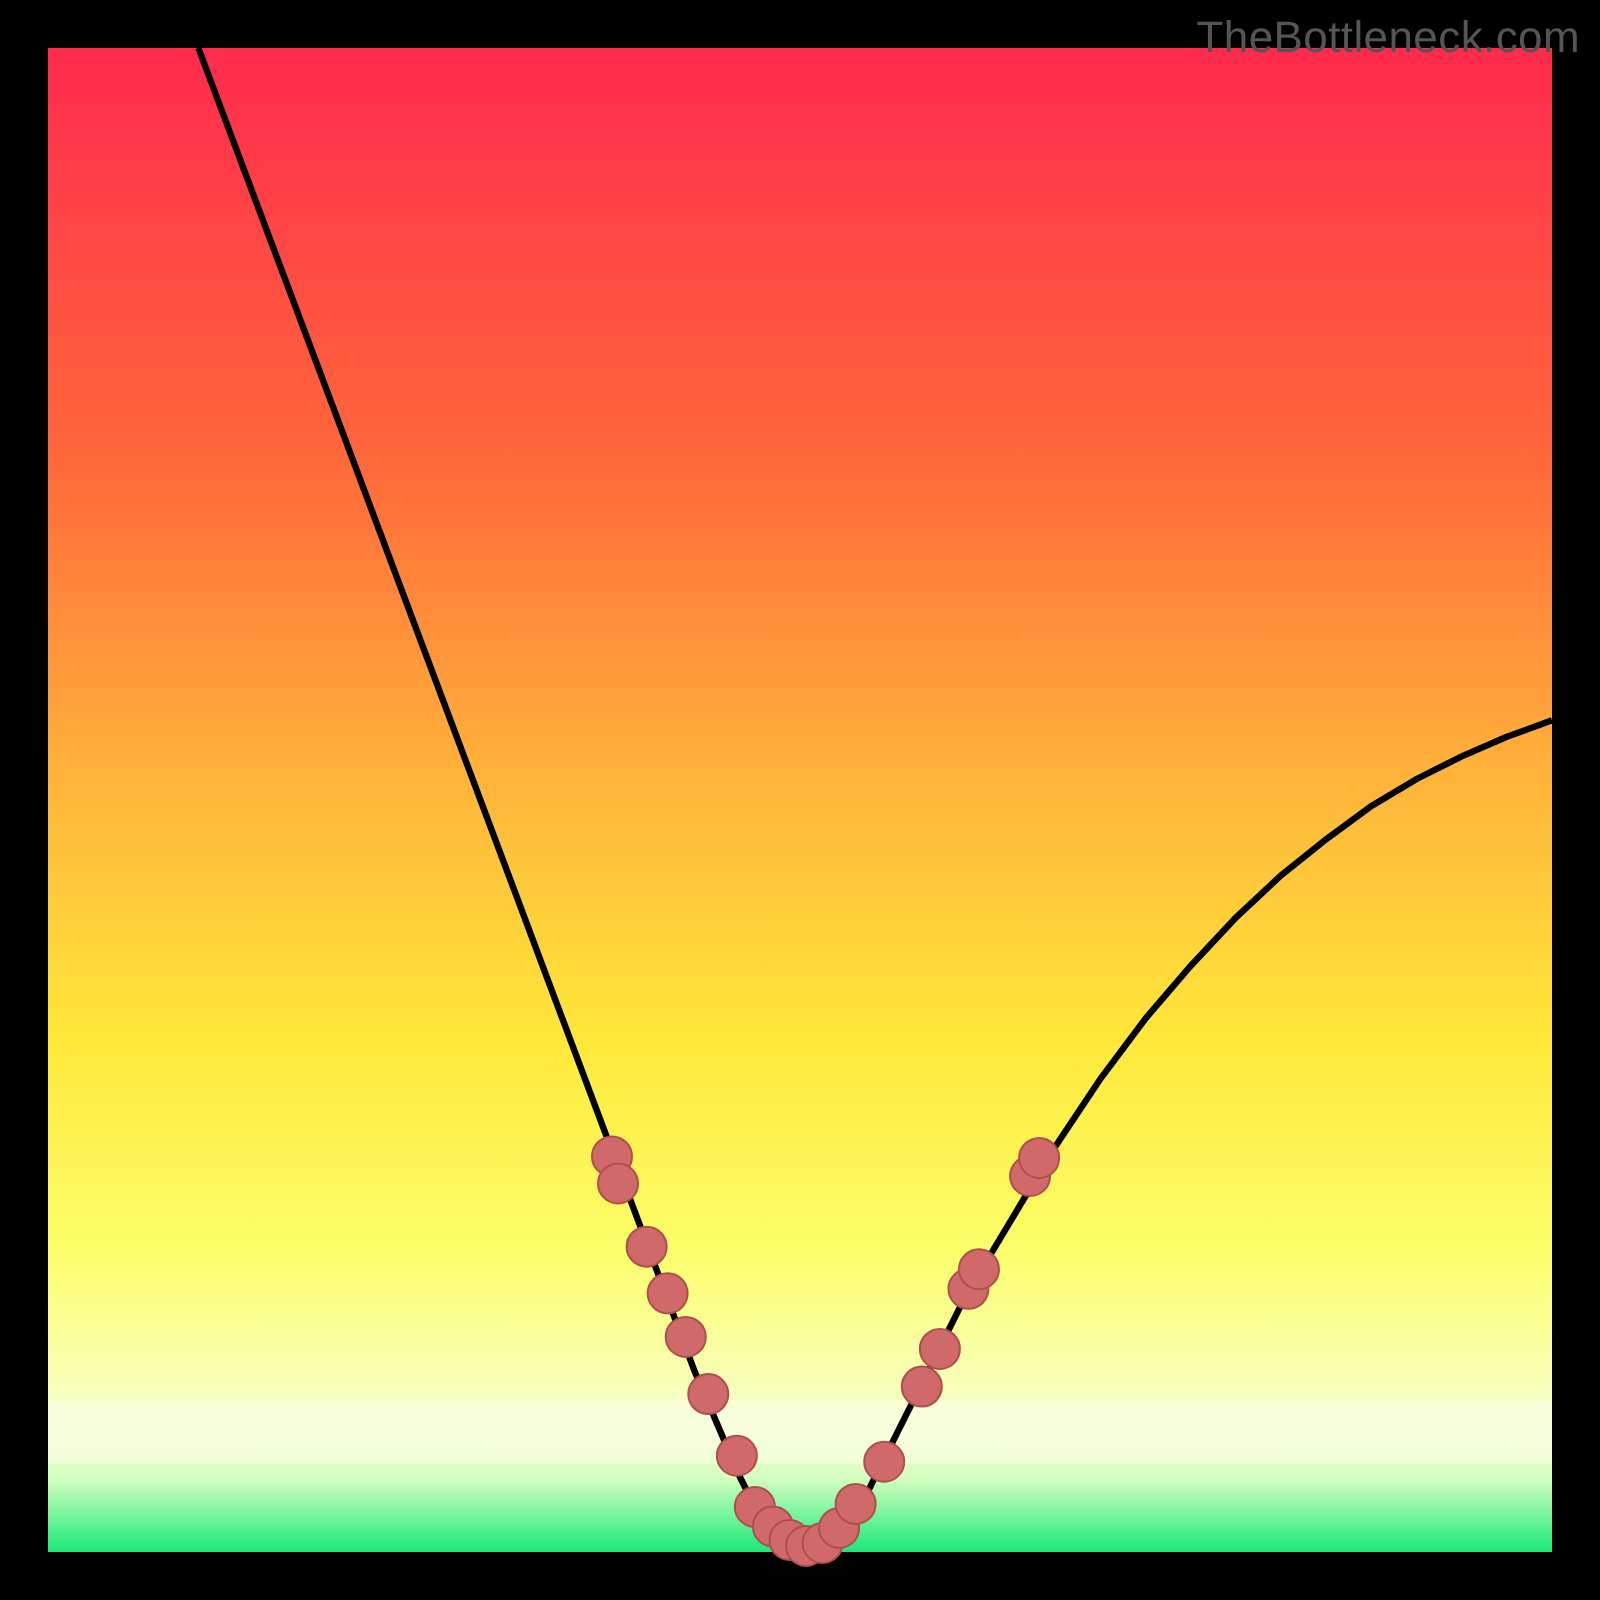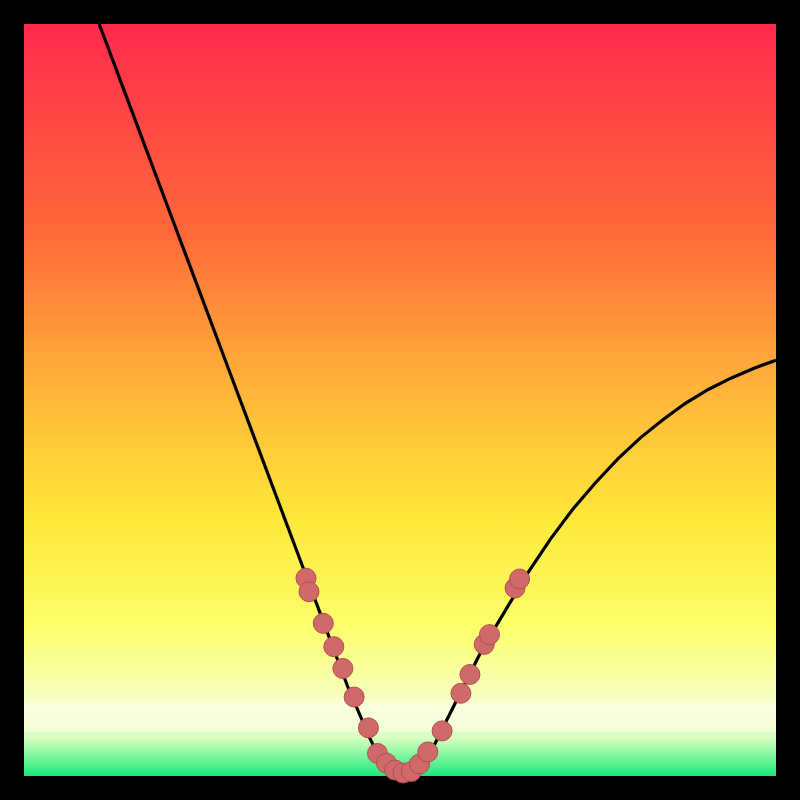--- a/index.html
+++ b/index.html
@@ -77,13 +77,14 @@
         <circle cx="442.11" cy="730.88" r="10" fill="#d06a6a" stroke="#b04e4e" stroke-width="1"></circle>
         <circle cx="460.91" cy="693.28" r="10" fill="#d06a6a" stroke="#b04e4e" stroke-width="1"></circle>
         <circle cx="469.94" cy="674.48" r="10" fill="#d06a6a" stroke="#b04e4e" stroke-width="1"></circle>
         <circle cx="484.22" cy="644.40" r="10" fill="#d06a6a" stroke="#b04e4e" stroke-width="1"></circle>
         <circle cx="489.49" cy="634.62" r="10" fill="#d06a6a" stroke="#b04e4e" stroke-width="1"></circle>
         <circle cx="515.06" cy="588.00" r="10" fill="#d06a6a" stroke="#b04e4e" stroke-width="1"></circle>
         <circle cx="519.57" cy="578.98" r="10" fill="#d06a6a" stroke="#b04e4e" stroke-width="1"></circle>
       </g>
   </svg>
 
+  <div class="watermark">TheBottleneck.com</div>
 </div>
 
 </body></html>

